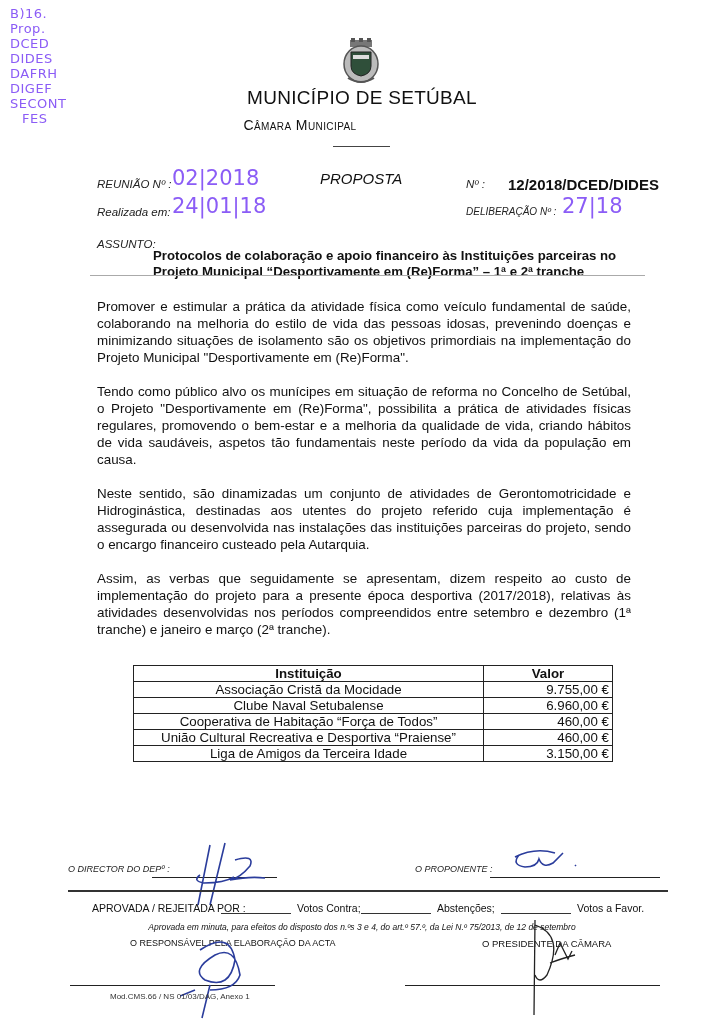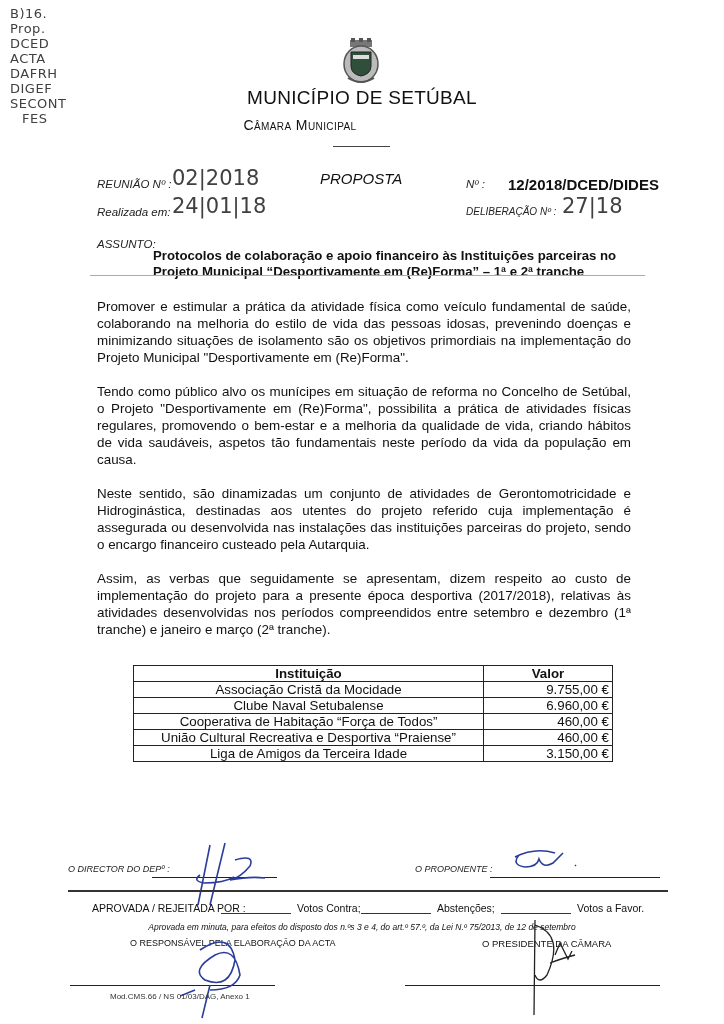--- a/index.html
+++ b/index.html
@@ -1,18 +1,18 @@
 <!DOCTYPE html>
 <html><head>
 <meta charset="utf-8">
 <style>
   html,body{margin:0;padding:0;background:#fff;}
   body{width:724px;height:1024px;position:relative;overflow:hidden;font-family:"Liberation Sans",sans-serif;color:#111;}
   .abs{position:absolute;}
-  .hand{font-family:"DejaVu Sans",sans-serif;color:#404040;}
+  .hand{font-family:"DejaVu Sans",sans-serif;color:#8b5cf6;}
   .handnote{left:10px;top:6px;width:80px;font-size:13px;line-height:15px;letter-spacing:0.5px;}
   .handnote div{white-space:nowrap;}
   .crest{left:340px;top:38px;width:42px;height:48px;}
   .title-main{left:0;width:724px;top:87px;text-align:center;font-size:19px;letter-spacing:0.3px;}
   .title-sub{left:0;width:600px;top:117px;text-align:center;font-size:14px;font-variant:small-caps;letter-spacing:0.4px;}
   .title-rule{left:333px;top:146px;width:57px;border-top:1px solid #444;}
   .lbl{font-style:italic;font-size:11.5px;color:#222;}
   .sc{font-variant:small-caps;}
   .hv{font-size:21px;}
   .proposta{left:320px;top:170px;font-style:italic;font-size:15px;}
@@ -36,21 +36,21 @@
   .blank{display:inline-block;width:70px;border-bottom:1px solid #333;margin:0 6px;vertical-align:bottom;height:10px;}
   .minuta{left:0;width:724px;top:922px;text-align:center;font-style:italic;font-size:8.5px;}
 </style>
 </head>
 <body>
 
 <div class="abs hand handnote">
   <div>B)16.</div>
   <div>Prop.</div>
   <div>DCED</div>
-  <div>ACTA</div>
+  <div>DIDES</div>
   <div>DAFRH</div>
   <div>DIGEF</div>
   <div>SECONT</div>
   <div style="padding-left:12px">FES</div>
 </div>
 
 <div class="abs crest">
   <svg width="42" height="48" viewBox="0 0 42 48">
     <rect x="10" y="2" width="22" height="7" fill="#777"></rect>
     <rect x="11" y="0" width="4" height="4" fill="#555"></rect>

